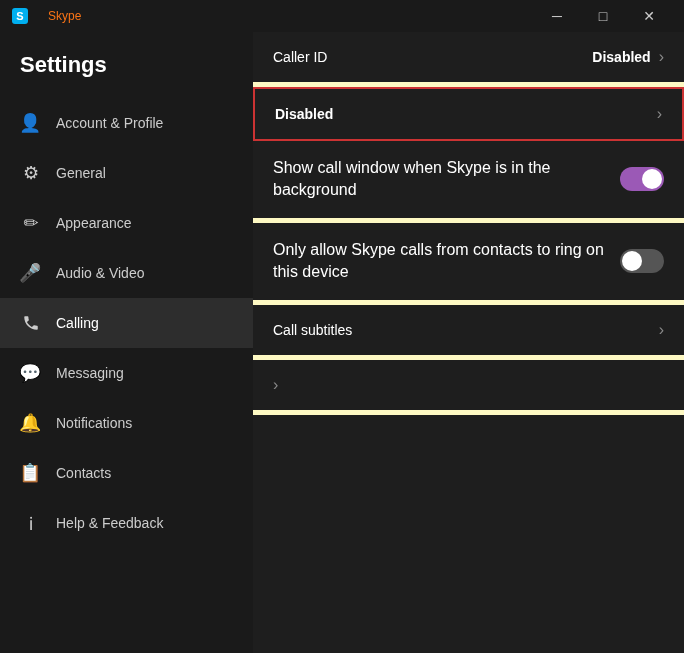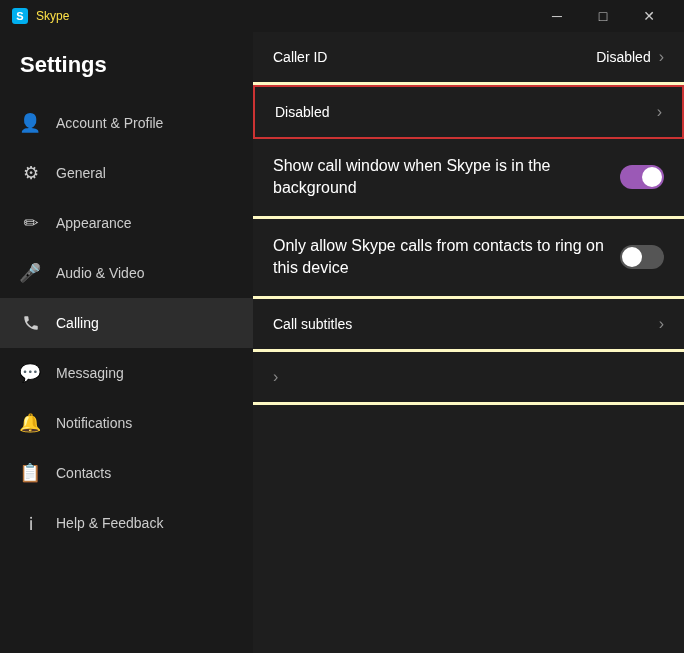--- a/index.html
+++ b/index.html
@@ -33,22 +33,23 @@
       background: #00aff0;
       border-radius: 3px;
       display: flex;
       align-items: center;
       justify-content: center;
       font-weight: bold;
       font-size: 11px;
       color: white;
     }
     .title-bar-title {
-      color: #fde047;
+      color: #f97316;
       font-size: 12px;
+      margin-left: 12px;
     }
     .title-bar-controls {
       display: flex;
       gap: 0;
     }
     .title-bar-btn {
       width: 46px;
       height: 32px;
       display: flex;
       align-items: center;
@@ -118,21 +119,21 @@
       font-weight: 600;
       letter-spacing: 0.08em;
       padding: 18px 20px 10px 20px;
       text-transform: uppercase;
     }
     .setting-row {
       display: flex;
       align-items: center;
       justify-content: space-between;
       padding: 16px 20px;
-      border-bottom: 3px solid #fef9c3;
+      border-bottom: 5px solid #fef9c3;
       cursor: pointer;
       position: relative;
     }
     .setting-row.highlighted {
       border: 2px solid #cc3333;
       background: #1e1e1e;
       margin: 0 0;
     }
     .setting-label {
       color: #ffffff;
@@ -143,21 +144,21 @@
     .setting-label-multi {
       color: #ffffff;
       font-size: 16px;
       font-weight: 400;
       flex: 1;
       line-height: 1.4;
     }
     .setting-value {
       color: #ffffff;
       font-size: 14px;
-      font-weight: 400;
+      font-weight: 700;
       margin-right: 8px;
     }
     .chevron {
       color: #888888;
       font-size: 16px;
     }
 
     
     .toggle {
       width: 44px;

